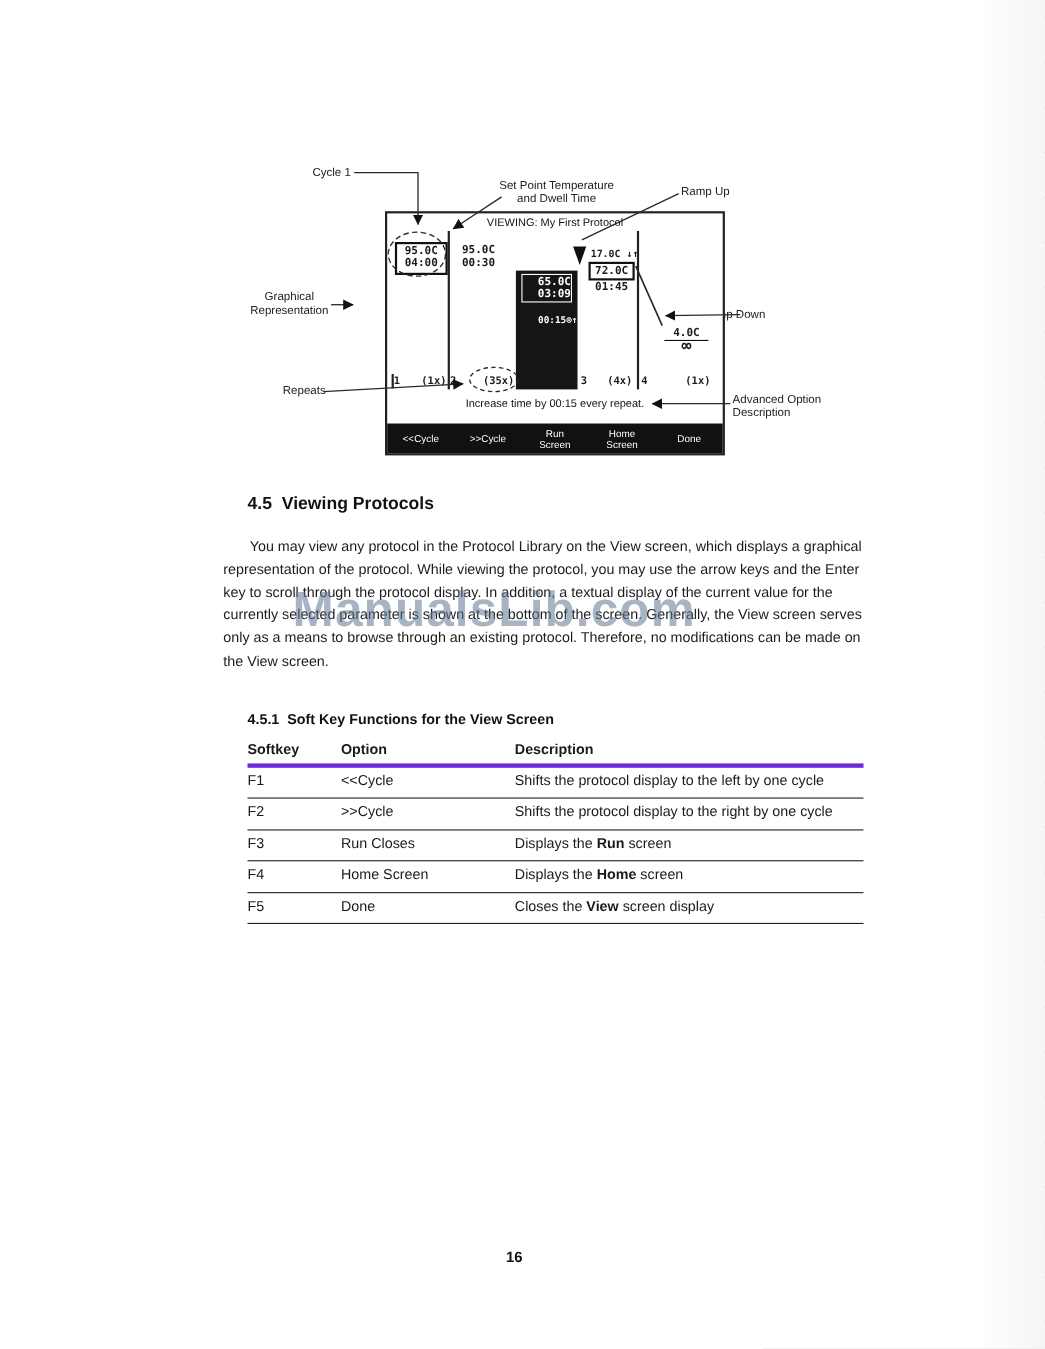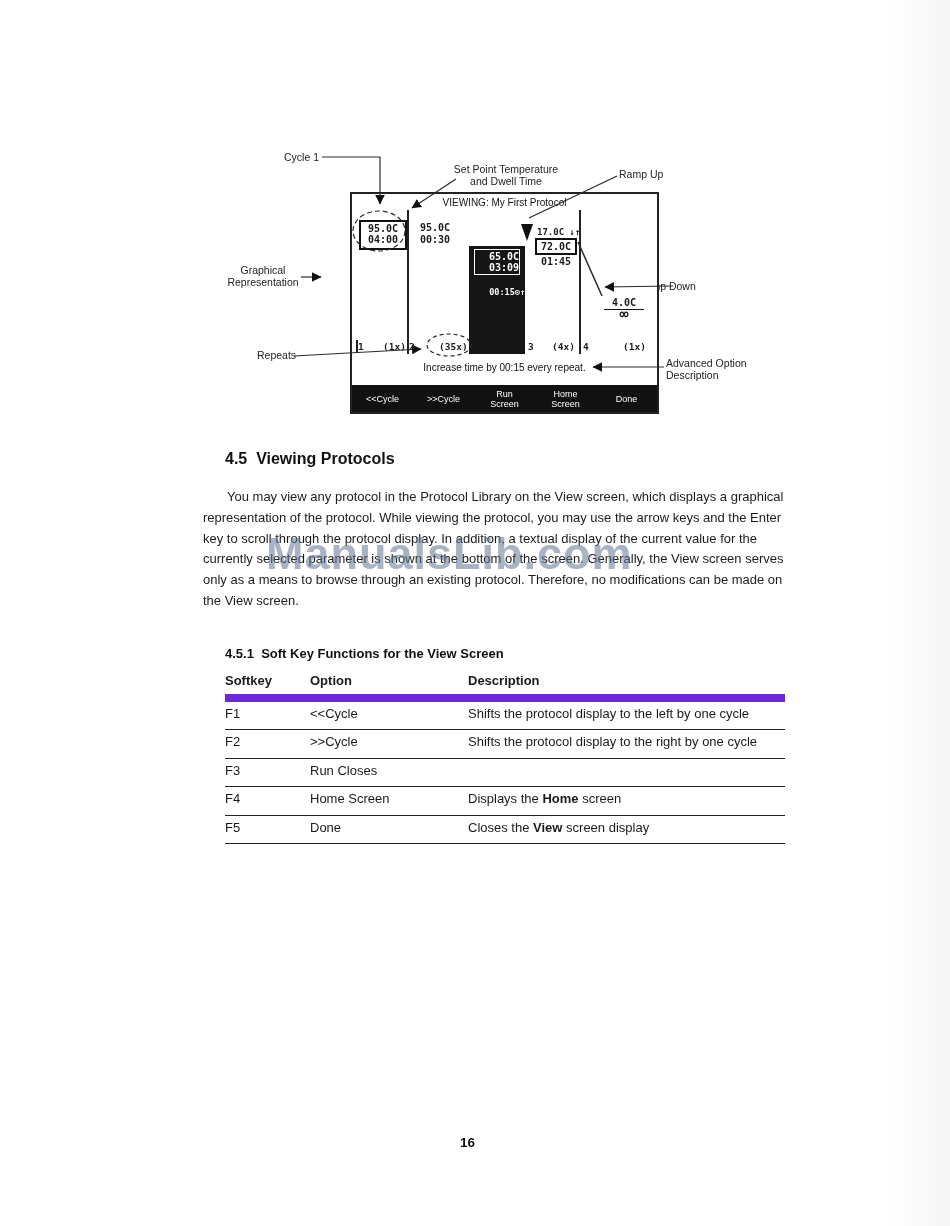--- a/index.html
+++ b/index.html
@@ -53,21 +53,21 @@
     white-space:pre; color:#111; }
   .paragraph { position:absolute; left:203px; top:487px; width:584px; font-size:13px;
     line-height:20.8px; text-indent:24px; color:#1c1c1c; }
   .sub-heading { position:absolute; left:225px; top:646px; font-size:13px; font-weight:bold;
     white-space:pre; color:#111; }
 
   
   .sk-table { position:absolute; left:225px; top:671px; width:560px; font-size:13px; }
   .sk-row { display:grid; grid-template-columns:85px 158px 1fr; border-bottom:1.5px solid #222;
     padding:4px 0 7px 0; line-height:16.5px; }
-  .sk-row.header { font-weight:bold; border-bottom:8px solid #6d28d9; padding:2px 0 4px 0; }
+  .sk-row.header { font-weight:bold; border-bottom:4px solid #6d28d9; padding:2px 0 4px 0; }
 
   .watermark { position:absolute; left:266px; top:528px; font-size:45px; font-weight:bold;
     letter-spacing:1px; color:rgba(96,117,148,0.55); font-family:"Liberation Sans", sans-serif; }
 
   .page-number { position:absolute; left:460px; top:1135px; font-size:13.5px; font-weight:bold; color:#111; }
 
   svg.overlay { position:absolute; left:0; top:0; pointer-events:none; }
 </style>
 </head>
 <body>
@@ -213,20 +213,21 @@
 
     <div class="sk-row">
       <div>F2</div>
       <div>&gt;&gt;Cycle</div>
       <div><span>Shifts the protocol display to the right by one cycle</span><b></b><span></span></div>
     </div>
 
     <div class="sk-row">
       <div>F3</div>
       <div>Run Closes</div>
+      <div><span>Displays the </span><b>Run</b><span> screen</span></div>
     </div>
 
     <div class="sk-row">
       <div>F4</div>
       <div>Home Screen</div>
       <div><span>Displays the </span><b>Home</b><span> screen</span></div>
     </div>
 
     <div class="sk-row">
       <div>F5</div>

